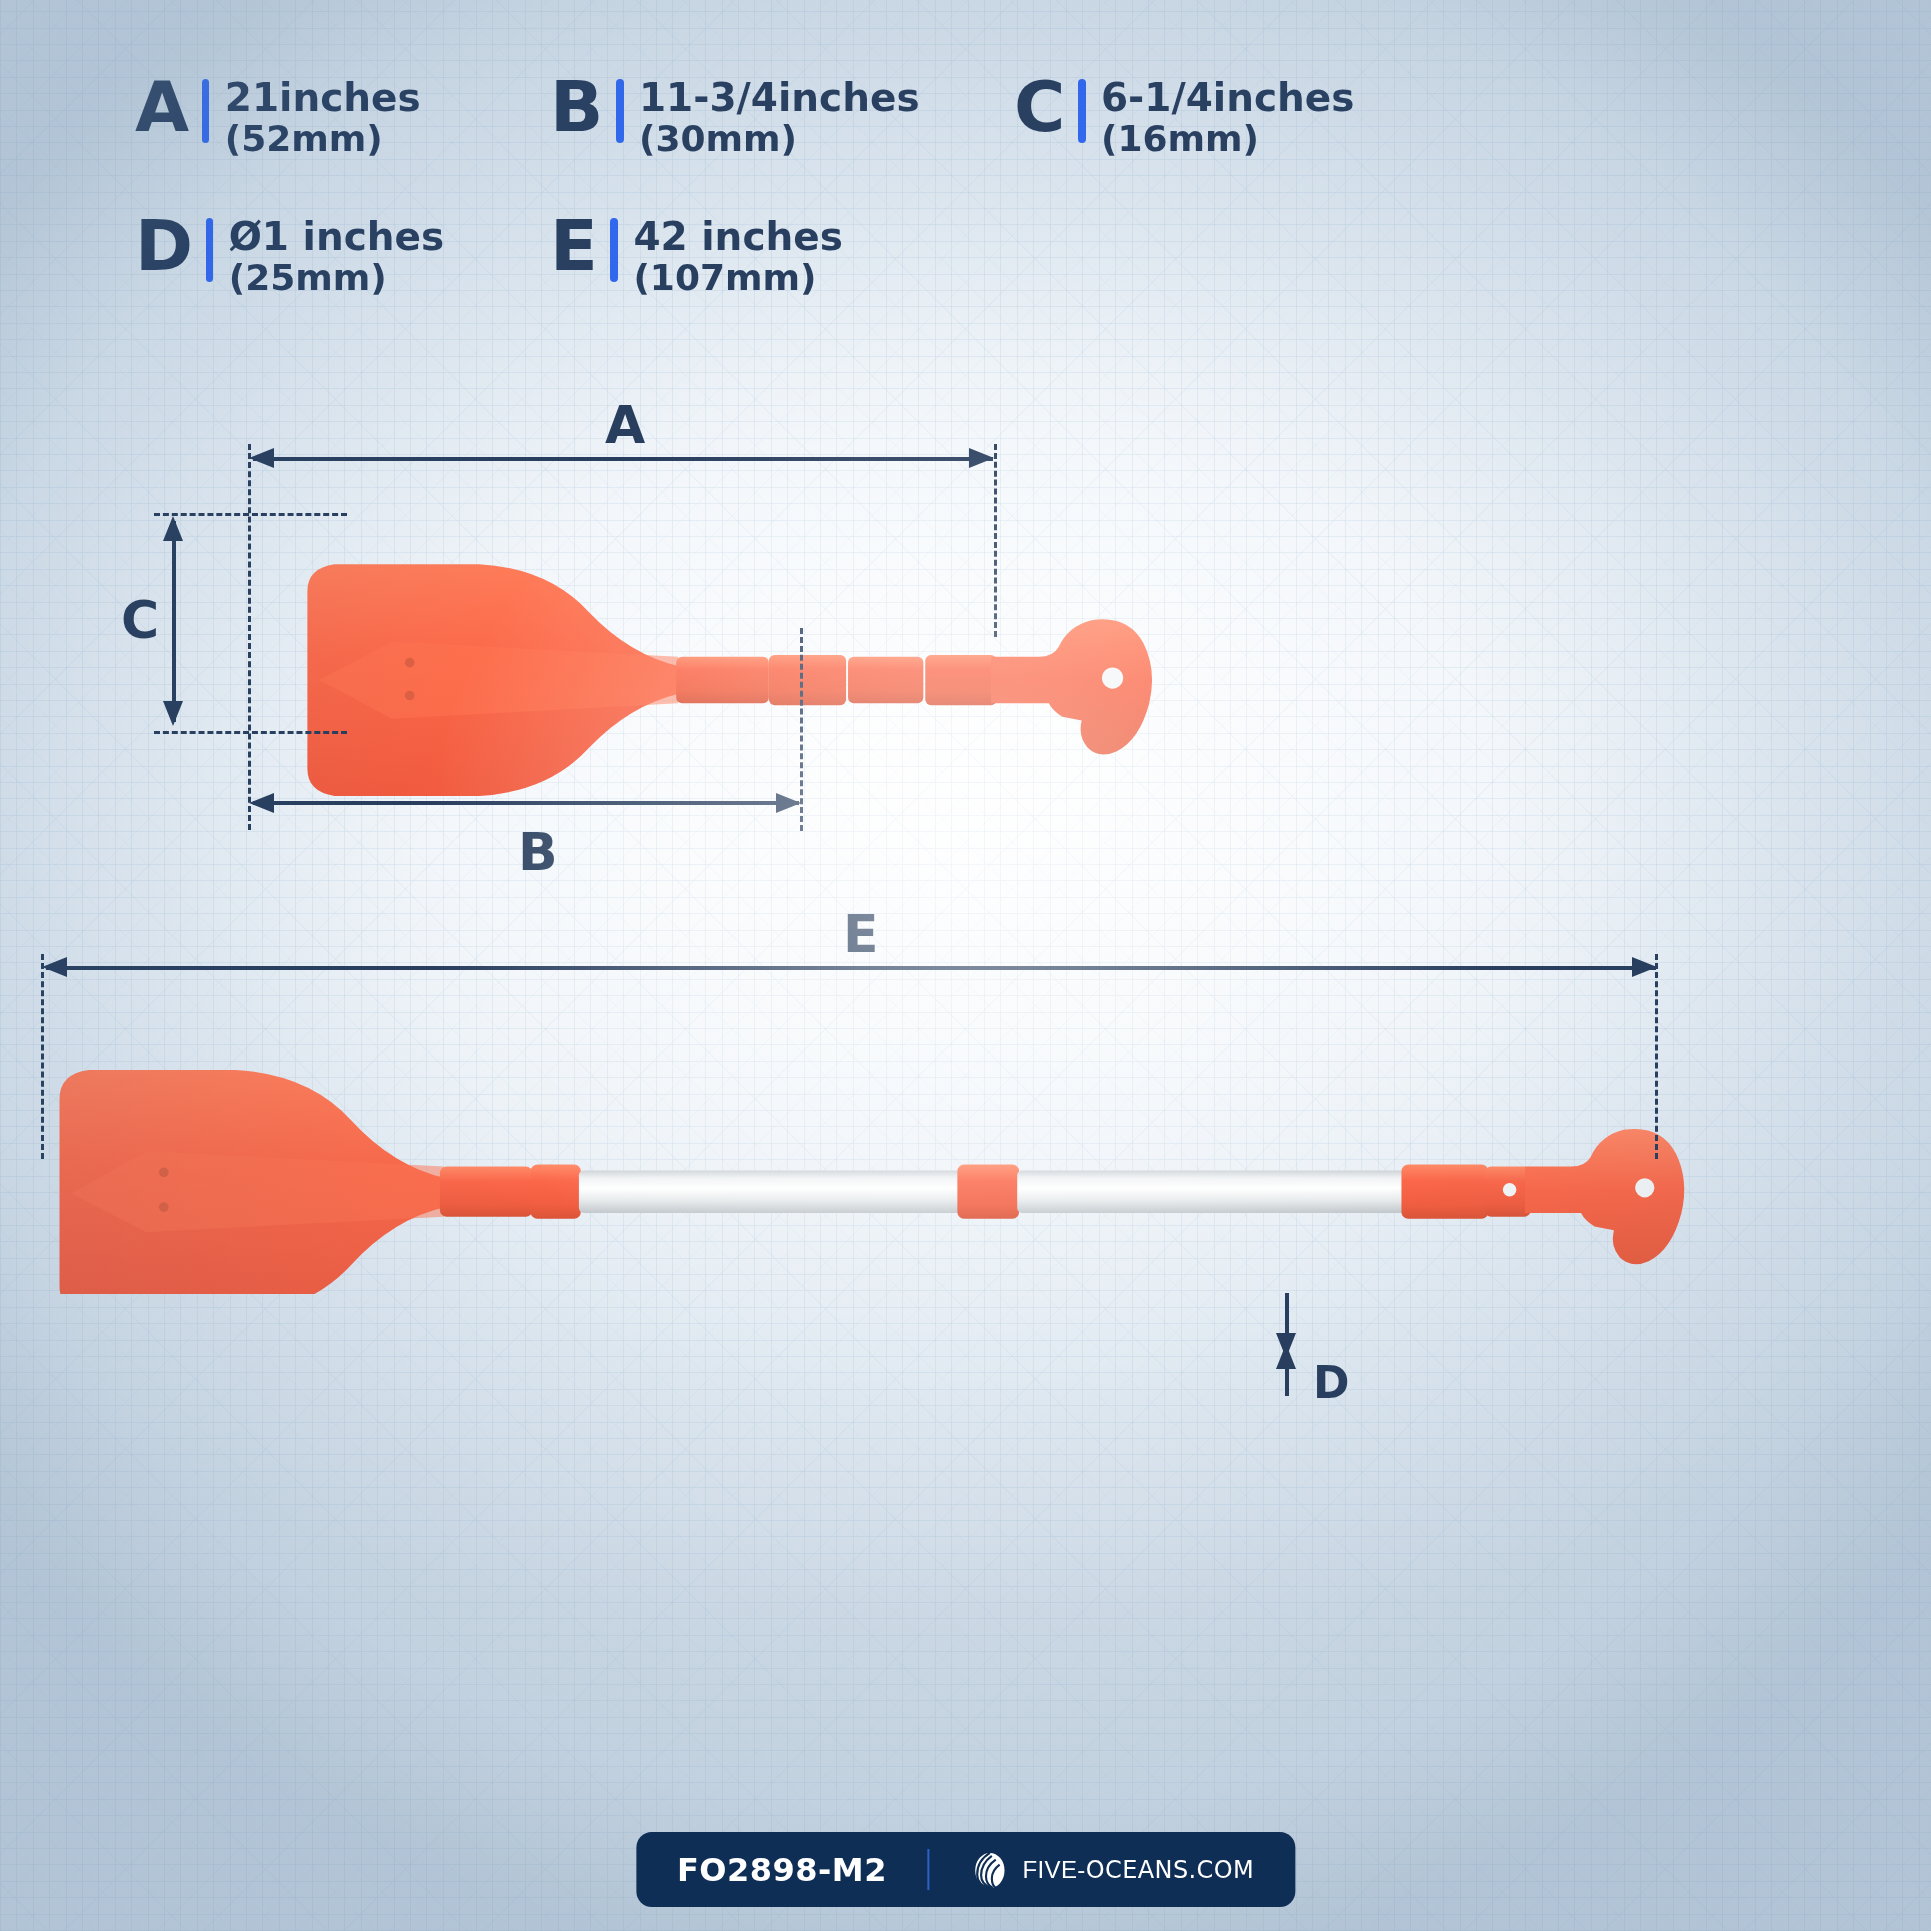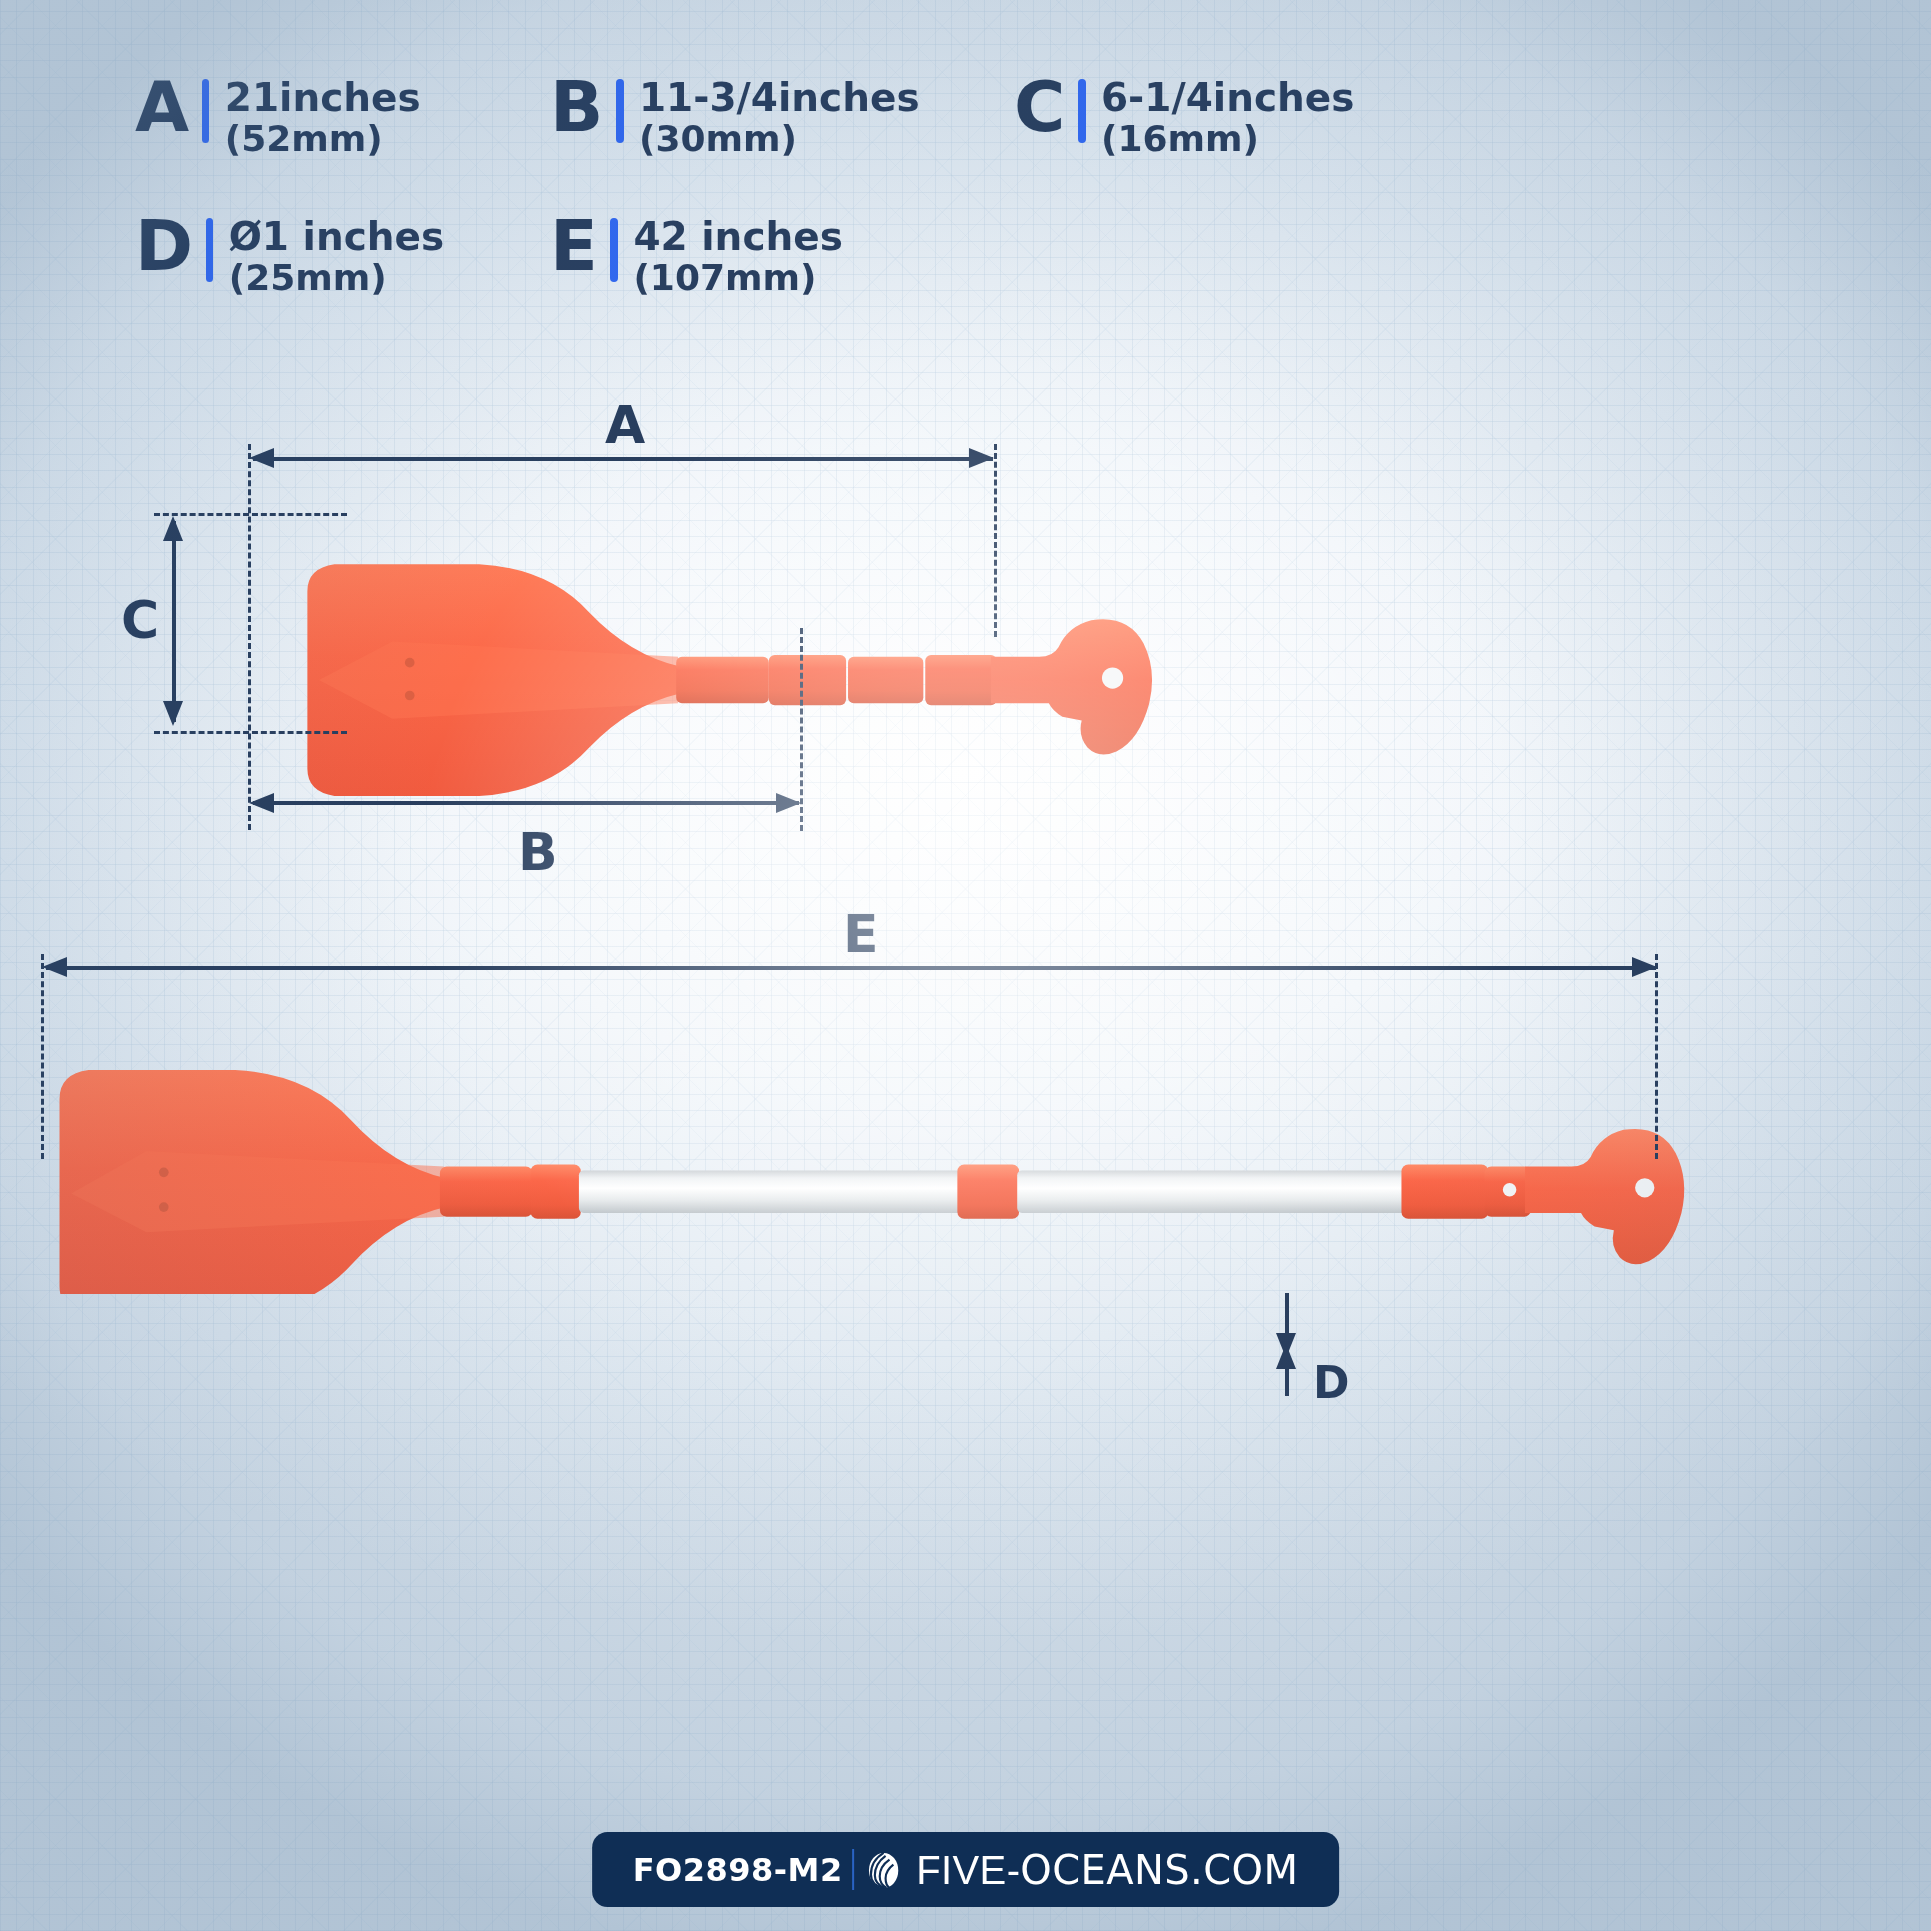--- a/index.html
+++ b/index.html
@@ -78,30 +78,30 @@
   .dim-label-sm {
     position: absolute; font-size: 44px; font-weight: 900; color: #0b2347;
     font-family: "DejaVu Sans", sans-serif; line-height: 1;
   }
 
   
   #footer-badge {
     position: absolute; left: 50%; transform: translateX(-50%);
     top: 1832px; height: 75px;
     background: #0f2e55; border-radius: 15.4px;
-    display: flex; align-items: center; gap: 9px;
+    display: flex; align-items: center; gap: 40px;
     padding: 8px 41px; color: #fff;
   }
   #sku {
     font-size: 32px; font-weight: 900; letter-spacing: 0.5px;
     font-family: "DejaVu Sans", sans-serif;
   }
   #badge-divider { width: 2.9px; height: 41px; background: #2a63c4; }
   #brand-wrap { display: flex; align-items: center; gap: 11.6px; }
-  #brand-text { display: flex; align-items: baseline; font-size: 40px; letter-spacing: 0.4px; }
+  #brand-text { display: flex; align-items: baseline; font-size: 24px; letter-spacing: 0.4px; }
   #brand-light { font-weight: 300; font-family: "Liberation Sans", sans-serif; }
   #brand-bold { font-weight: 400; font-family: "DejaVu Sans", sans-serif; }
 </style>
 </head>
 <body>
 
 <div id="canvas">
   <div id="grid-texture"></div>
 
   <div id="legend">

